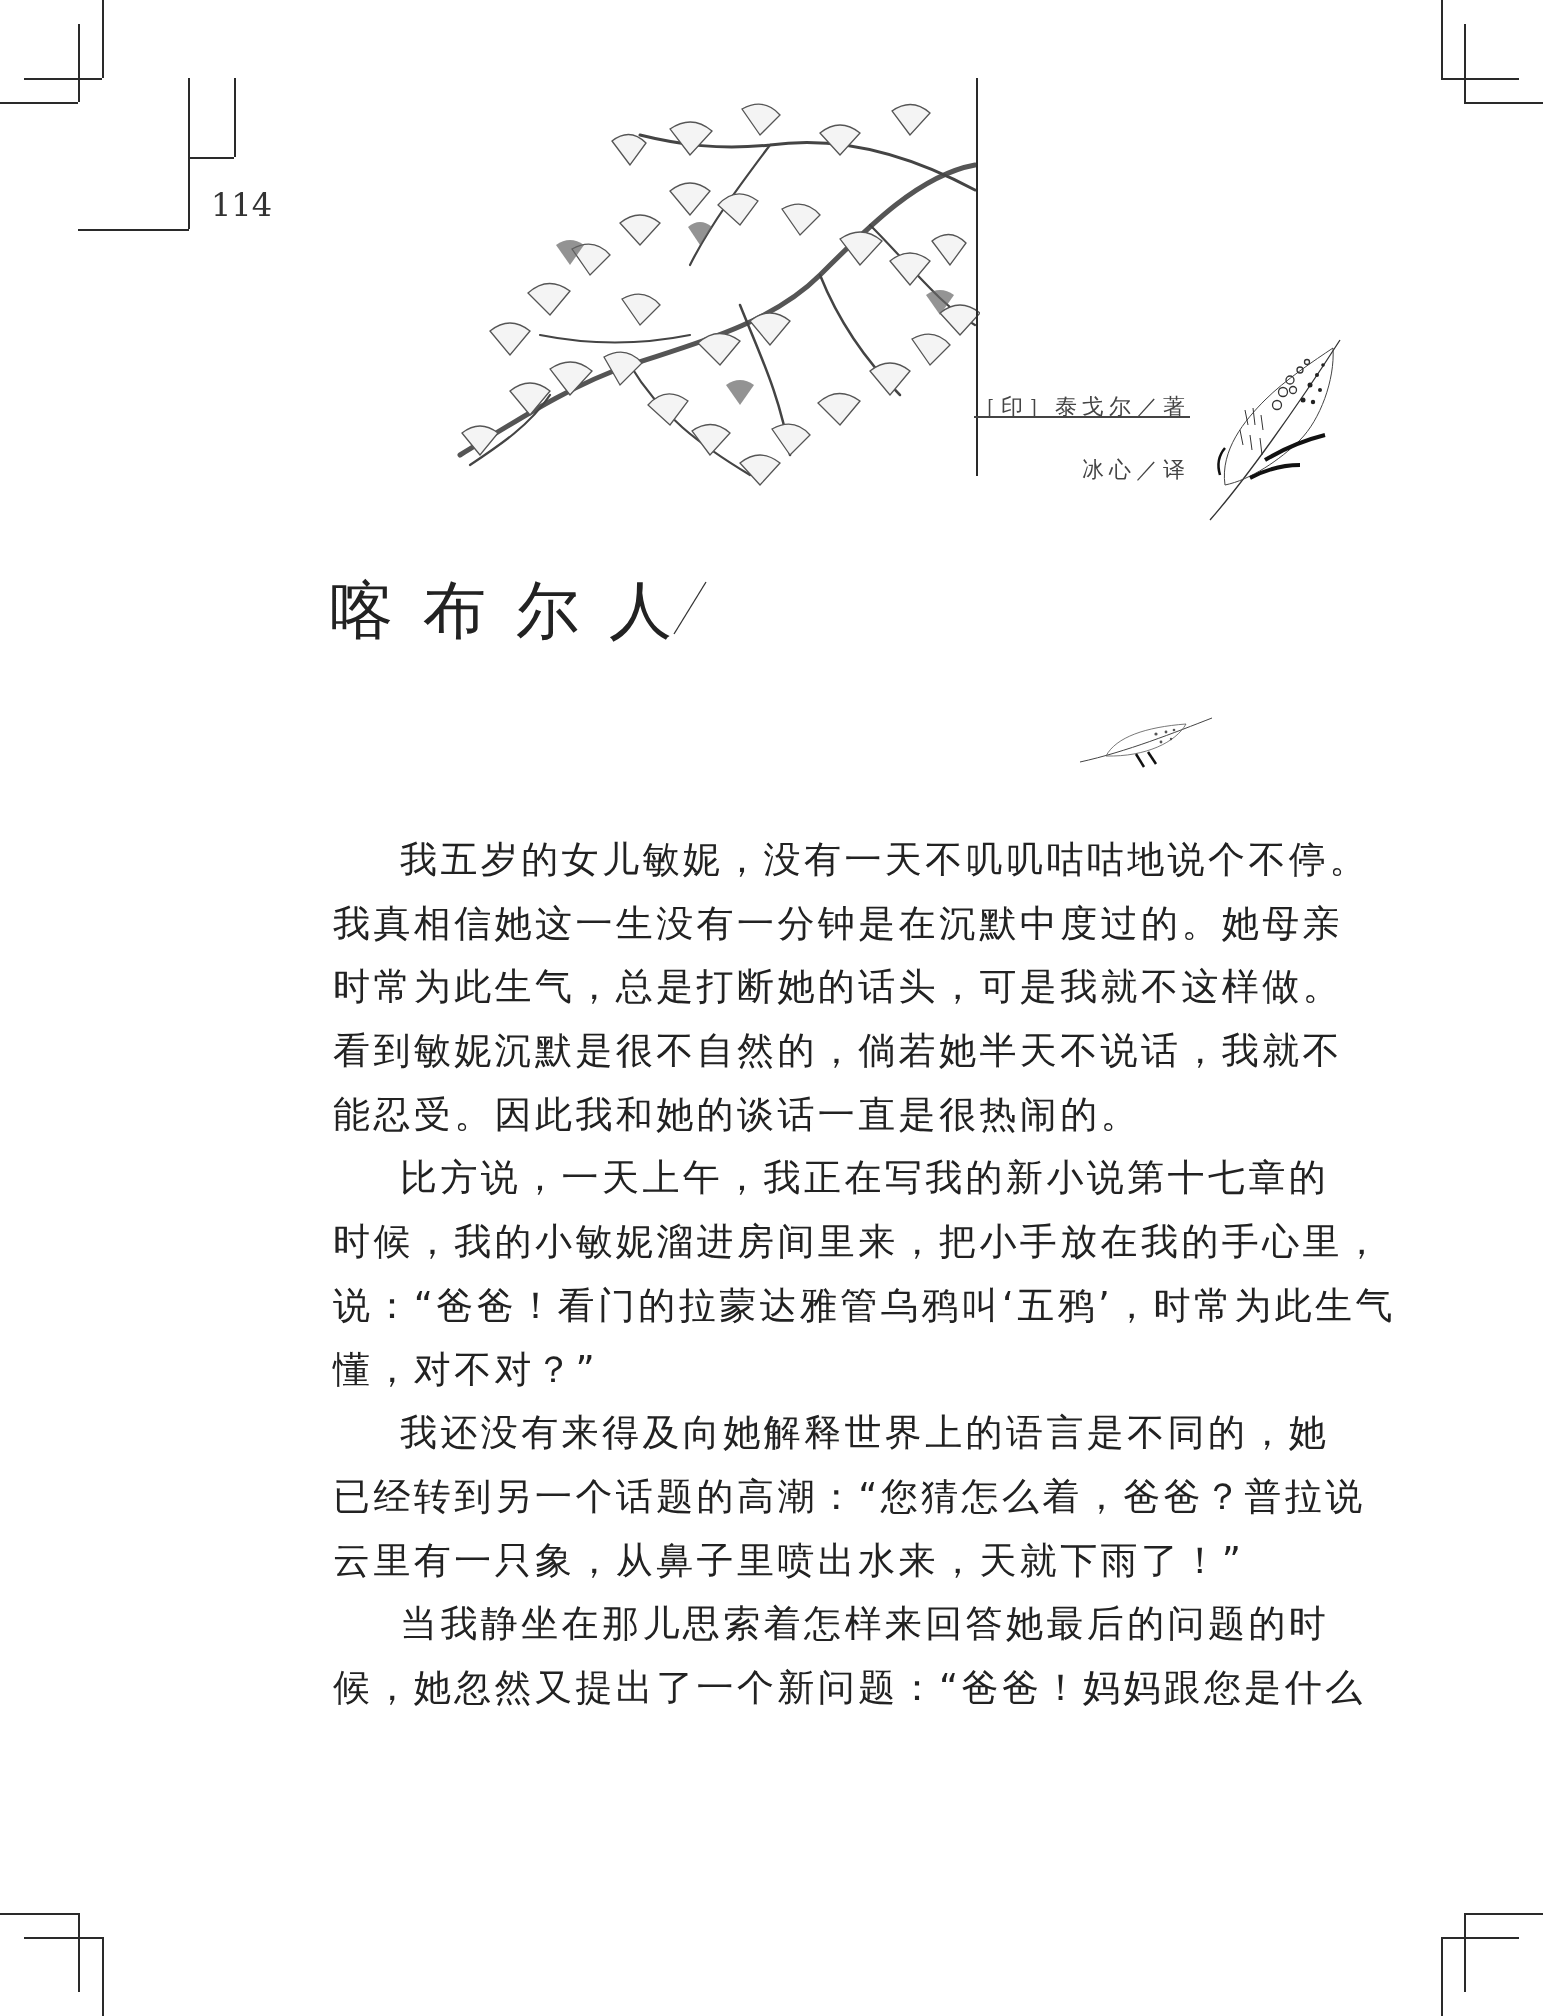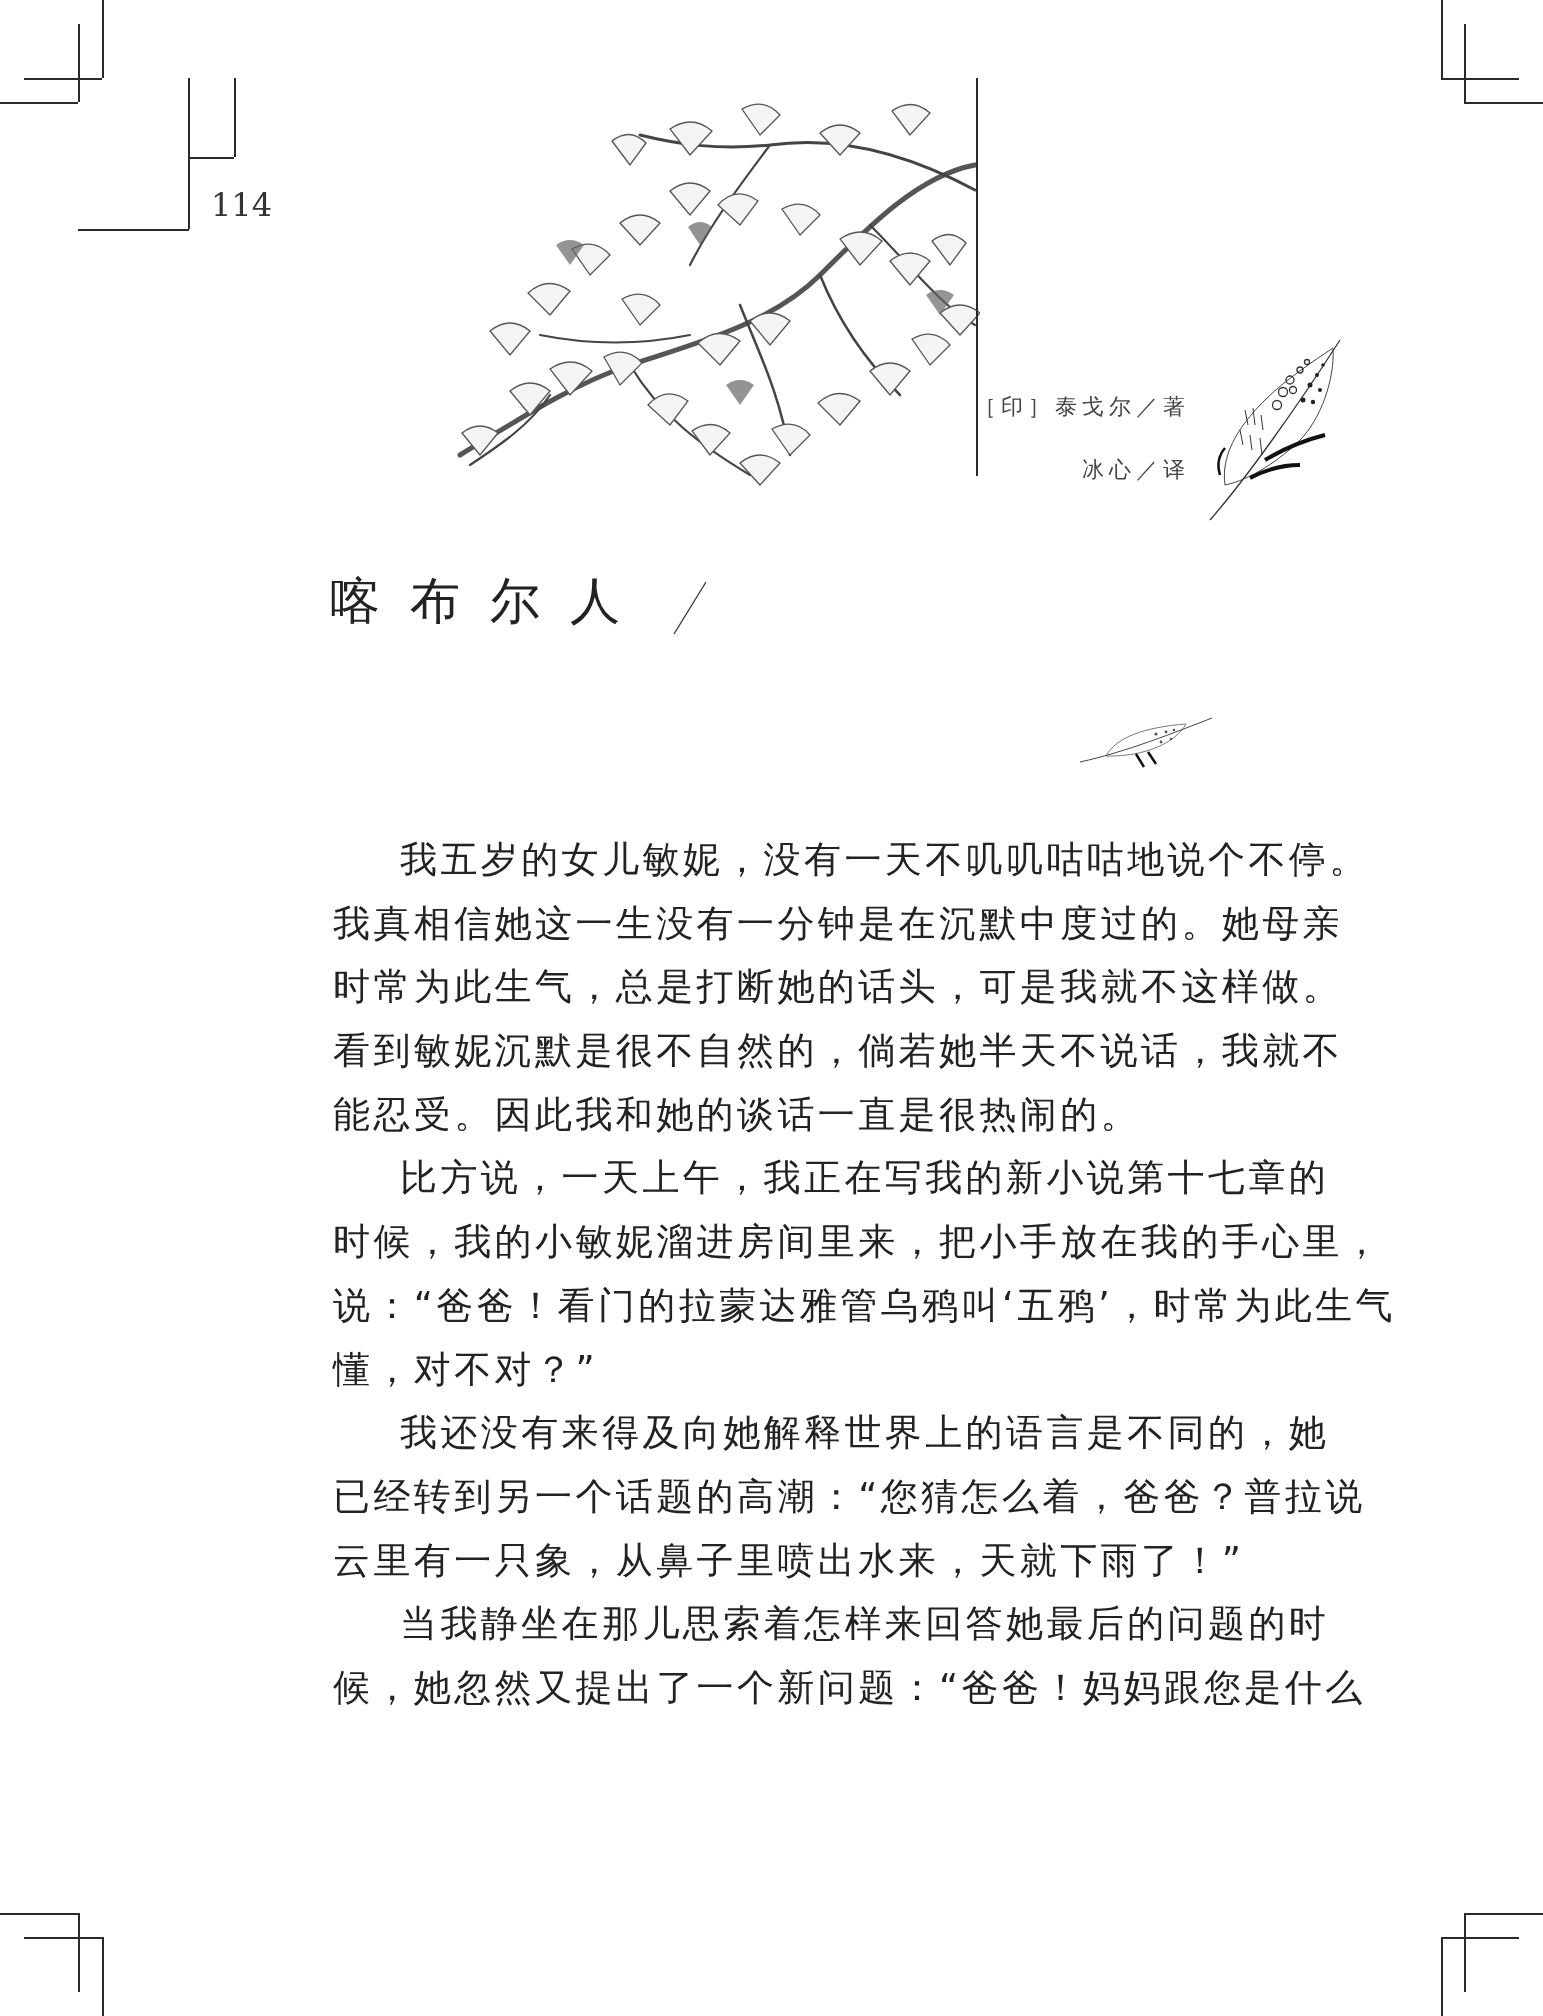--- a/index.html
+++ b/index.html
@@ -8,21 +8,21 @@
   .ln { position: absolute; background: #2a2a2a; }
   .h { height: 1.5px; }
   .v { width: 1.5px; }
   .page-num { position: absolute; left: 211px; top: 186px; font-family: "DejaVu Serif", "Liberation Serif", serif;
               font-size: 32px; color: #333; letter-spacing: 0px; }
   .illus { position: absolute; left: 440px; top: 95px; width: 540px; height: 405px; }
   .divider { position: absolute; left: 976px; top: 78px; width: 1.5px; height: 398px; background: #2a2a2a; }
   .byline { position: absolute; right: 353px; font-size: 22px; color: #444; letter-spacing: 5px; white-space: nowrap; }
   .feather-big { position: absolute; left: 1205px; top: 330px; width: 140px; height: 195px; }
   .feather-small { position: absolute; left: 1076px; top: 712px; width: 140px; height: 56px; }
-  .title { position: absolute; left: 330px; top: 568px; font-size: 50px; color: #222; letter-spacing: 30px; white-space: nowrap; }
+  .title { position: absolute; left: 330px; top: 568px; font-size: 63px; color: #222; letter-spacing: 30px; white-space: nowrap; }
   .title-slash { position: absolute; left: 672px; top: 580px; width: 36px; height: 56px; }
   .body-text { position: absolute; left: 333px; top: 828px; width: 870px; }
   .line { height: 63.7px; font-size: 37px; line-height: 63.7px; letter-spacing: 3.4px; white-space: nowrap; color: #222; }
   .indent { padding-left: 67px; }
 </style>
 </head>
 <body>
 
 <div class="ln v" style="left:102px;top:0;height:78px;"></div>
 <div class="ln h" style="left:24px;top:78px;width:78px;"></div>
@@ -97,21 +97,21 @@
   <g fill="#666" stroke="none" opacity="0.7">
     <path d="M130 170 l -14 -20 q 14 -10 28 0 z"></path>
     <path d="M300 310 l -14 -20 q 14 -10 28 0 z"></path>
     <path d="M500 220 l -14 -20 q 14 -10 28 0 z"></path>
     <path d="M260 150 l -12 -18 q 12 -10 24 0 z"></path>
   </g>
 </svg>
 
 <div class="divider"></div>
 
-<div class="byline" style="top:392px;">［印］泰戈尔／著</div>
+<div class="byline" style="top:392px;text-decoration:underline;">［印］泰戈尔／著</div>
 <div class="byline" style="top:455px;text-align:center;">冰心／译</div>
 
 <svg class="feather-big" viewBox="0 0 140 195">
   <path d="M5 190 C 40 150, 90 80, 135 10" fill="none" stroke="#333" stroke-width="1.3"></path>
   <path d="M20 155 C 15 120, 40 90, 60 70 C 80 50, 110 30, 128 18 C 130 50, 115 90, 95 110 C 75 130, 45 150, 20 155 Z" fill="none" stroke="#444" stroke-width="1"></path>
   <g fill="none" stroke="#333" stroke-width="1.3">
     <circle cx="85" cy="50" r="4"></circle>
       <circle cx="78" cy="62" r="4.5"></circle>
       <circle cx="72" cy="75" r="4.5"></circle>
     <circle cx="95" cy="40" r="3"></circle>

